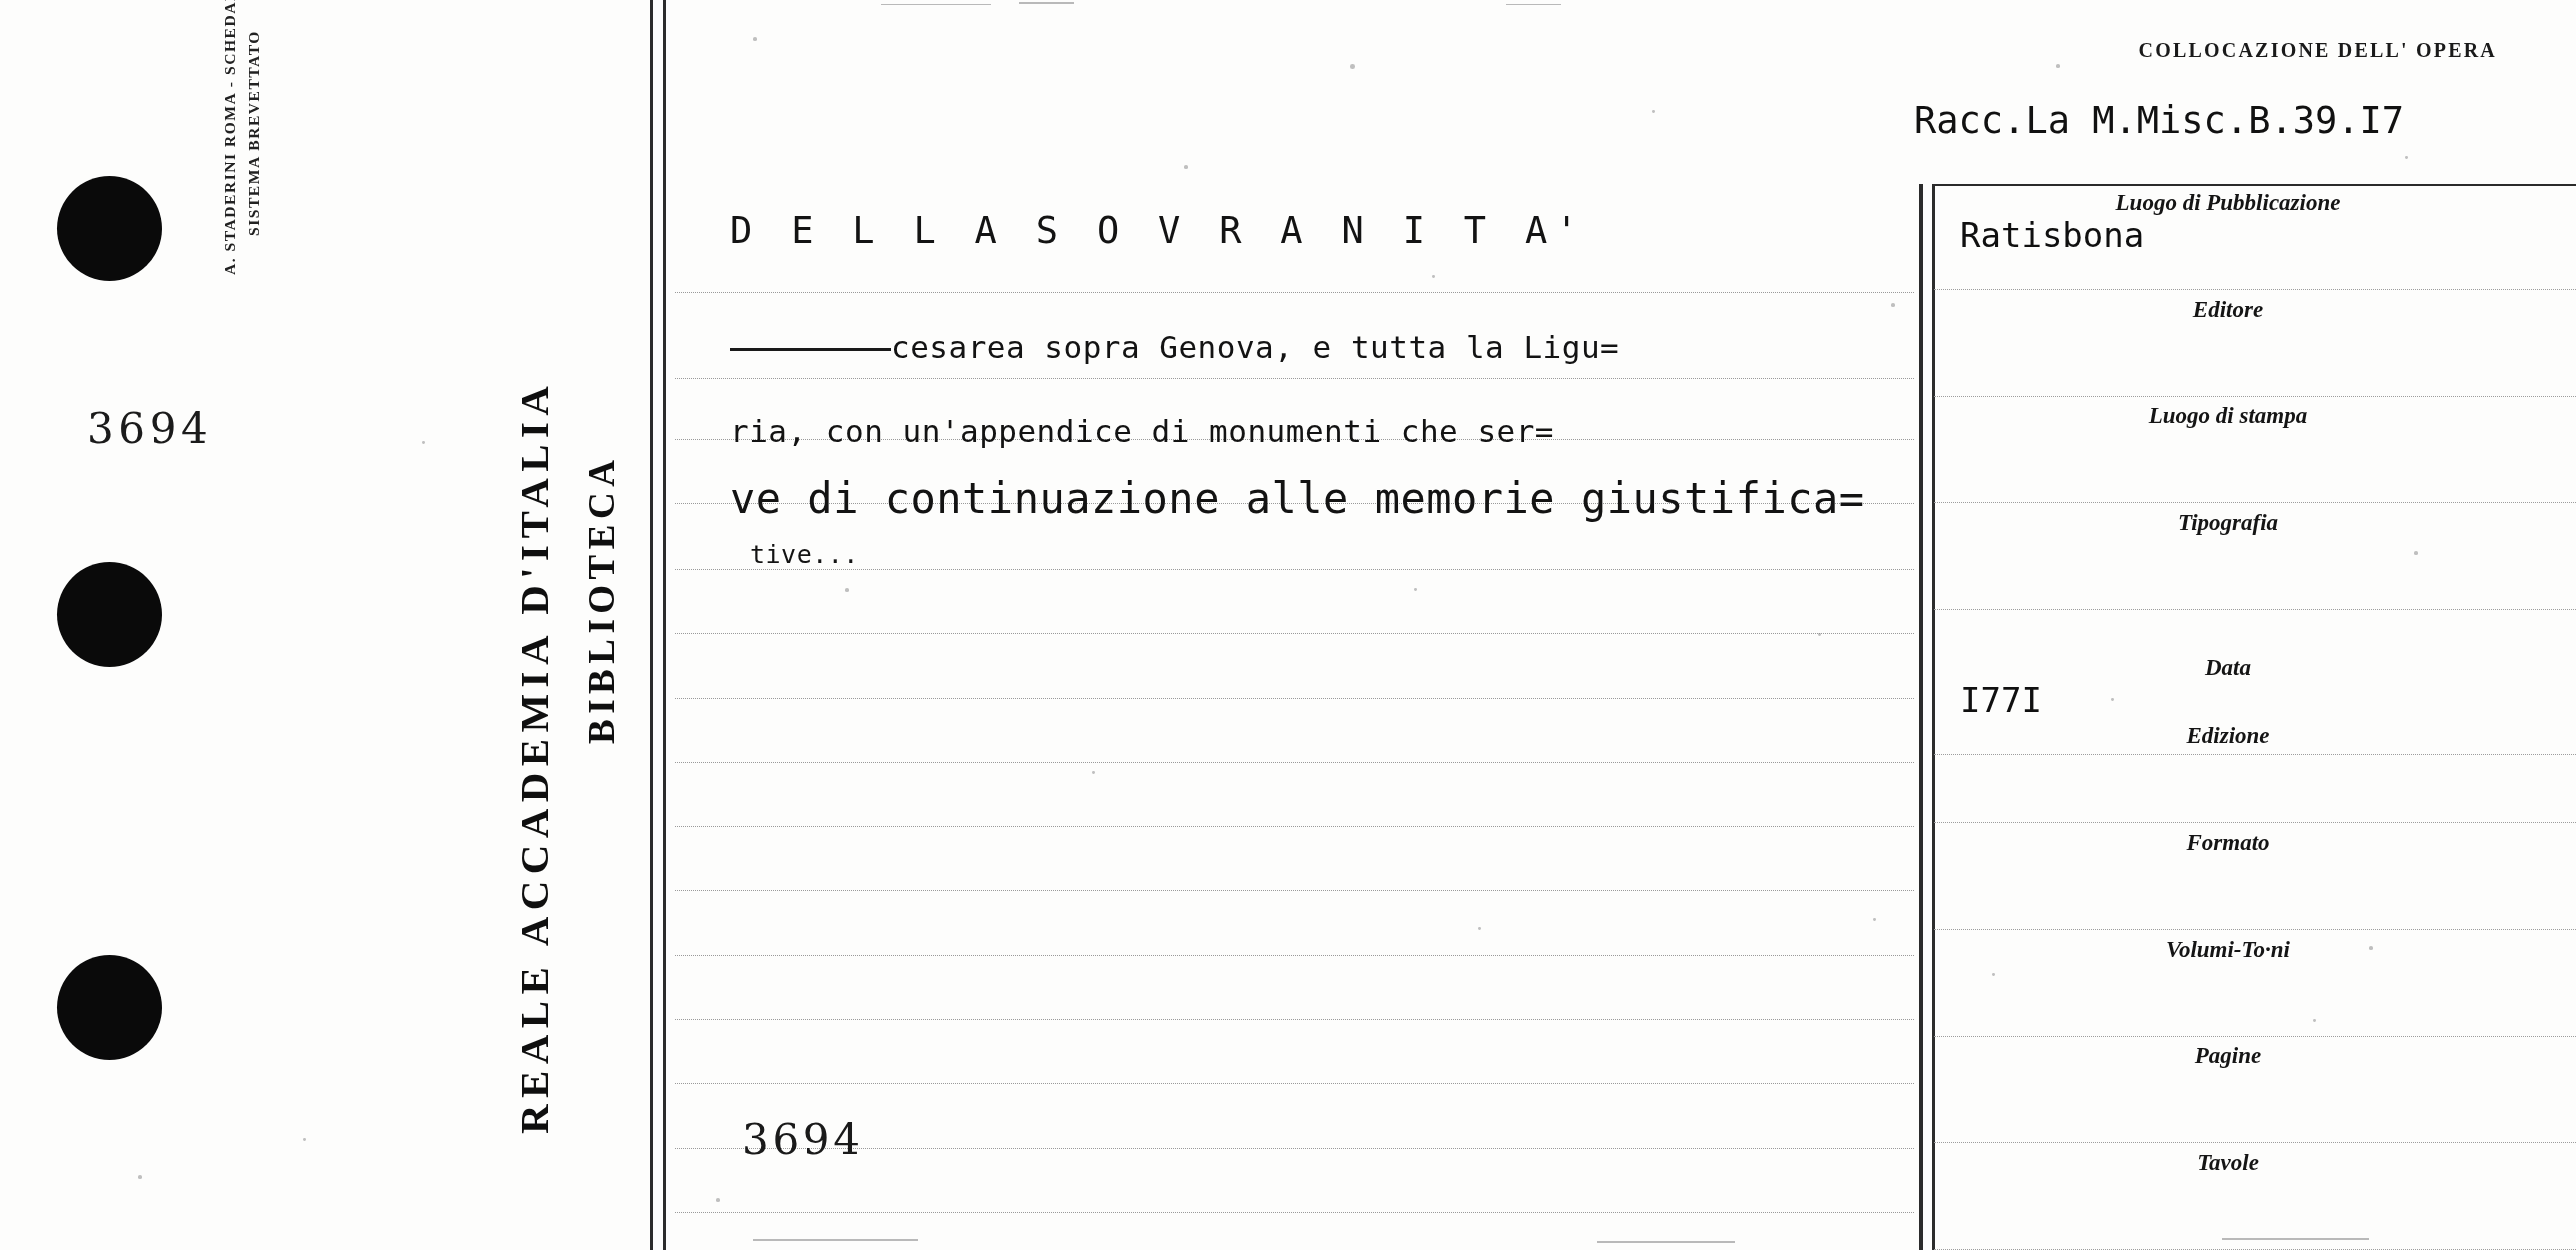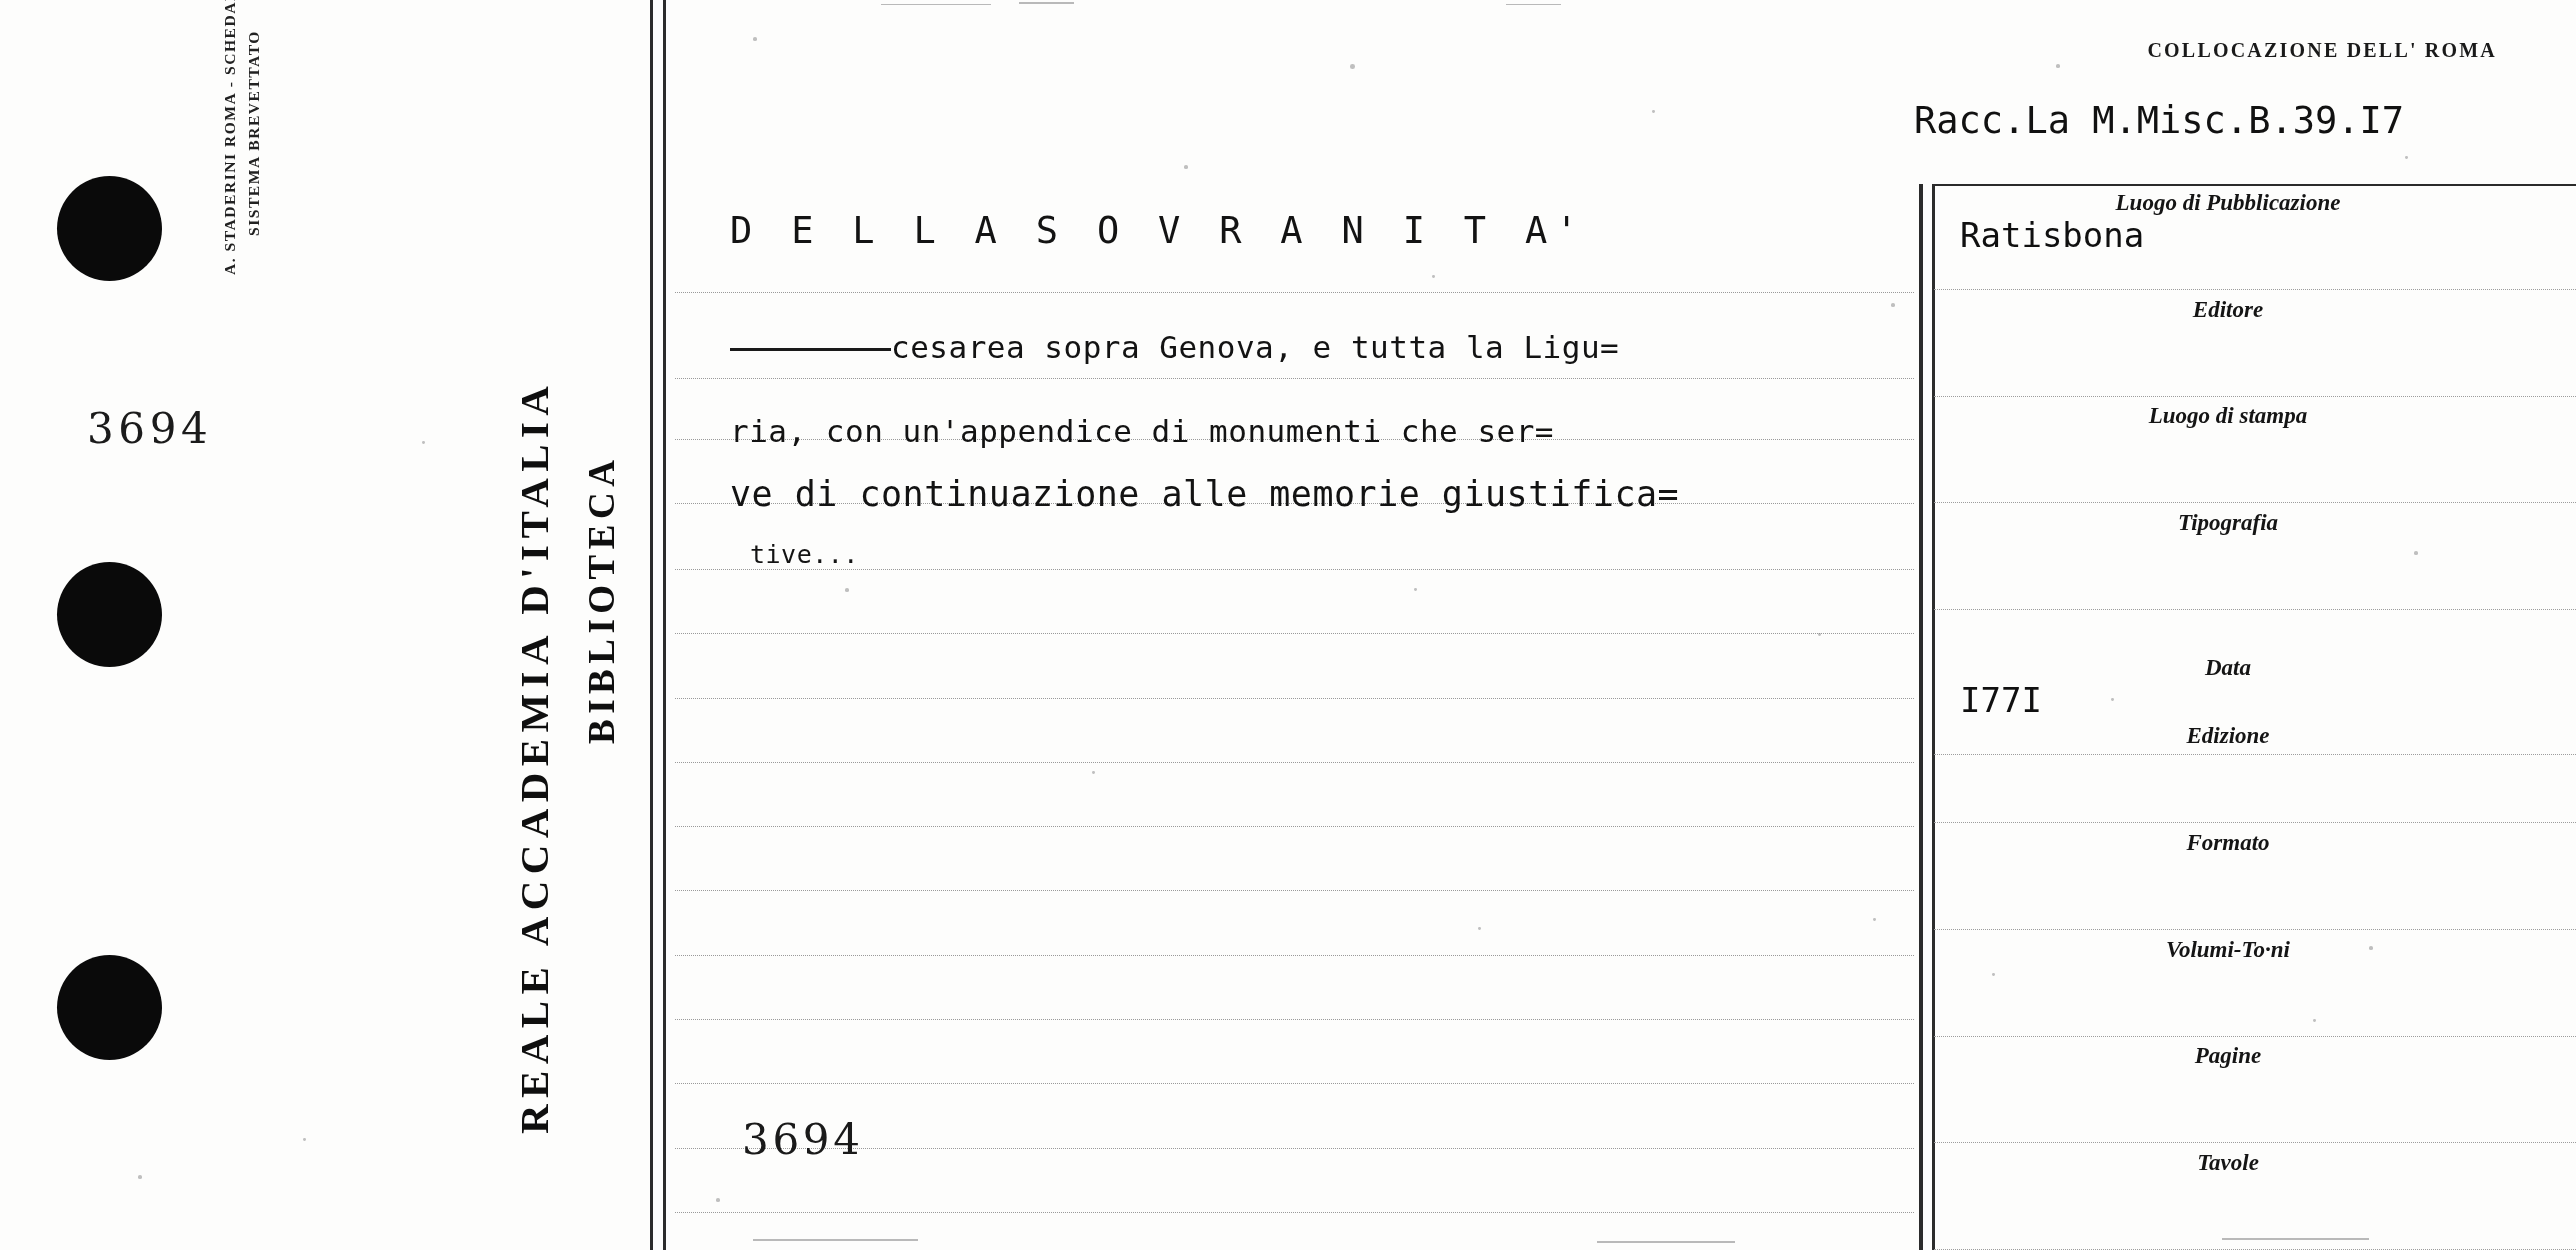--- a/index.html
+++ b/index.html
@@ -130,21 +130,21 @@
     position: absolute;
     left: 730px;
     top: 209px;
     font-size: 37px;
     letter-spacing: 8.3px;
     white-space: nowrap;
   }
   #body-line-1 { position: absolute; left: 730px; top: 329px; font-size: 31px; letter-spacing: 0.5px; white-space: nowrap; }
   #body-line-1 .lead { display:inline-block; width: 161px; border-bottom: 3.7px solid #1a1a1a; vertical-align: 7.3px; }
   #body-line-2 { position: absolute; left: 730px; top: 413px; font-size: 31px; letter-spacing: 0.5px; white-space: nowrap; }
-  #body-line-3 { position: absolute; left: 730px; top: 474px; font-size: 35px; letter-spacing: 0.5px; white-space: nowrap; }
+  #body-line-3 { position: absolute; left: 730px; top: 474px; font-size: 42px; letter-spacing: 0.5px; white-space: nowrap; }
   #body-line-4 { position: absolute; left: 750px; top: 540px; font-size: 25px; letter-spacing: 0.5px; white-space: nowrap; }
 
   
   #accession-bottom {
     position: absolute;
     left: 742px;
     top: 1115px;
     font-family: "DejaVu Serif", serif;
     font-size: 42px;
     letter-spacing: 3.7px;
@@ -280,21 +280,21 @@
   <div class="tw" id="title-main">D E L L A   S O V R A N I T A'</div>
   <div class="tw" id="body-line-1">
     <span class="lead"></span><span>cesarea sopra Genova, e tutta la Ligu=</span>
   </div>
   <div class="tw" id="body-line-2">ria, con un'appendice di monumenti che ser=</div>
   <div class="tw" id="body-line-3">ve di continuazione alle memorie giustifica=</div>
   <div class="tw" id="body-line-4">tive...</div>
 
   <div id="accession-bottom">3694</div>
 
-  <div id="collocazione-label">COLLOCAZIONE  DELL' ROMA</div>
+  <div id="collocazione-label">COLLOCAZIONE  DELL' OPERA</div>
   <div id="shelfmark">Racc.La M.Misc.B.39.I7</div>
 
   <div id="meta-top-rule"></div>
   <div id="meta-panel">
       <div class="meta-row" style="top: 0px; height: 107px;">
         <div class="meta-label">Luogo di Pubblicazione</div>
         <div class="meta-value">Ratisbona</div>
         <div class="meta-rule" style="top: 105px;"></div>
       </div>
       <div class="meta-row" style="top: 107px; height: 107px; text-decoration: underline;">

